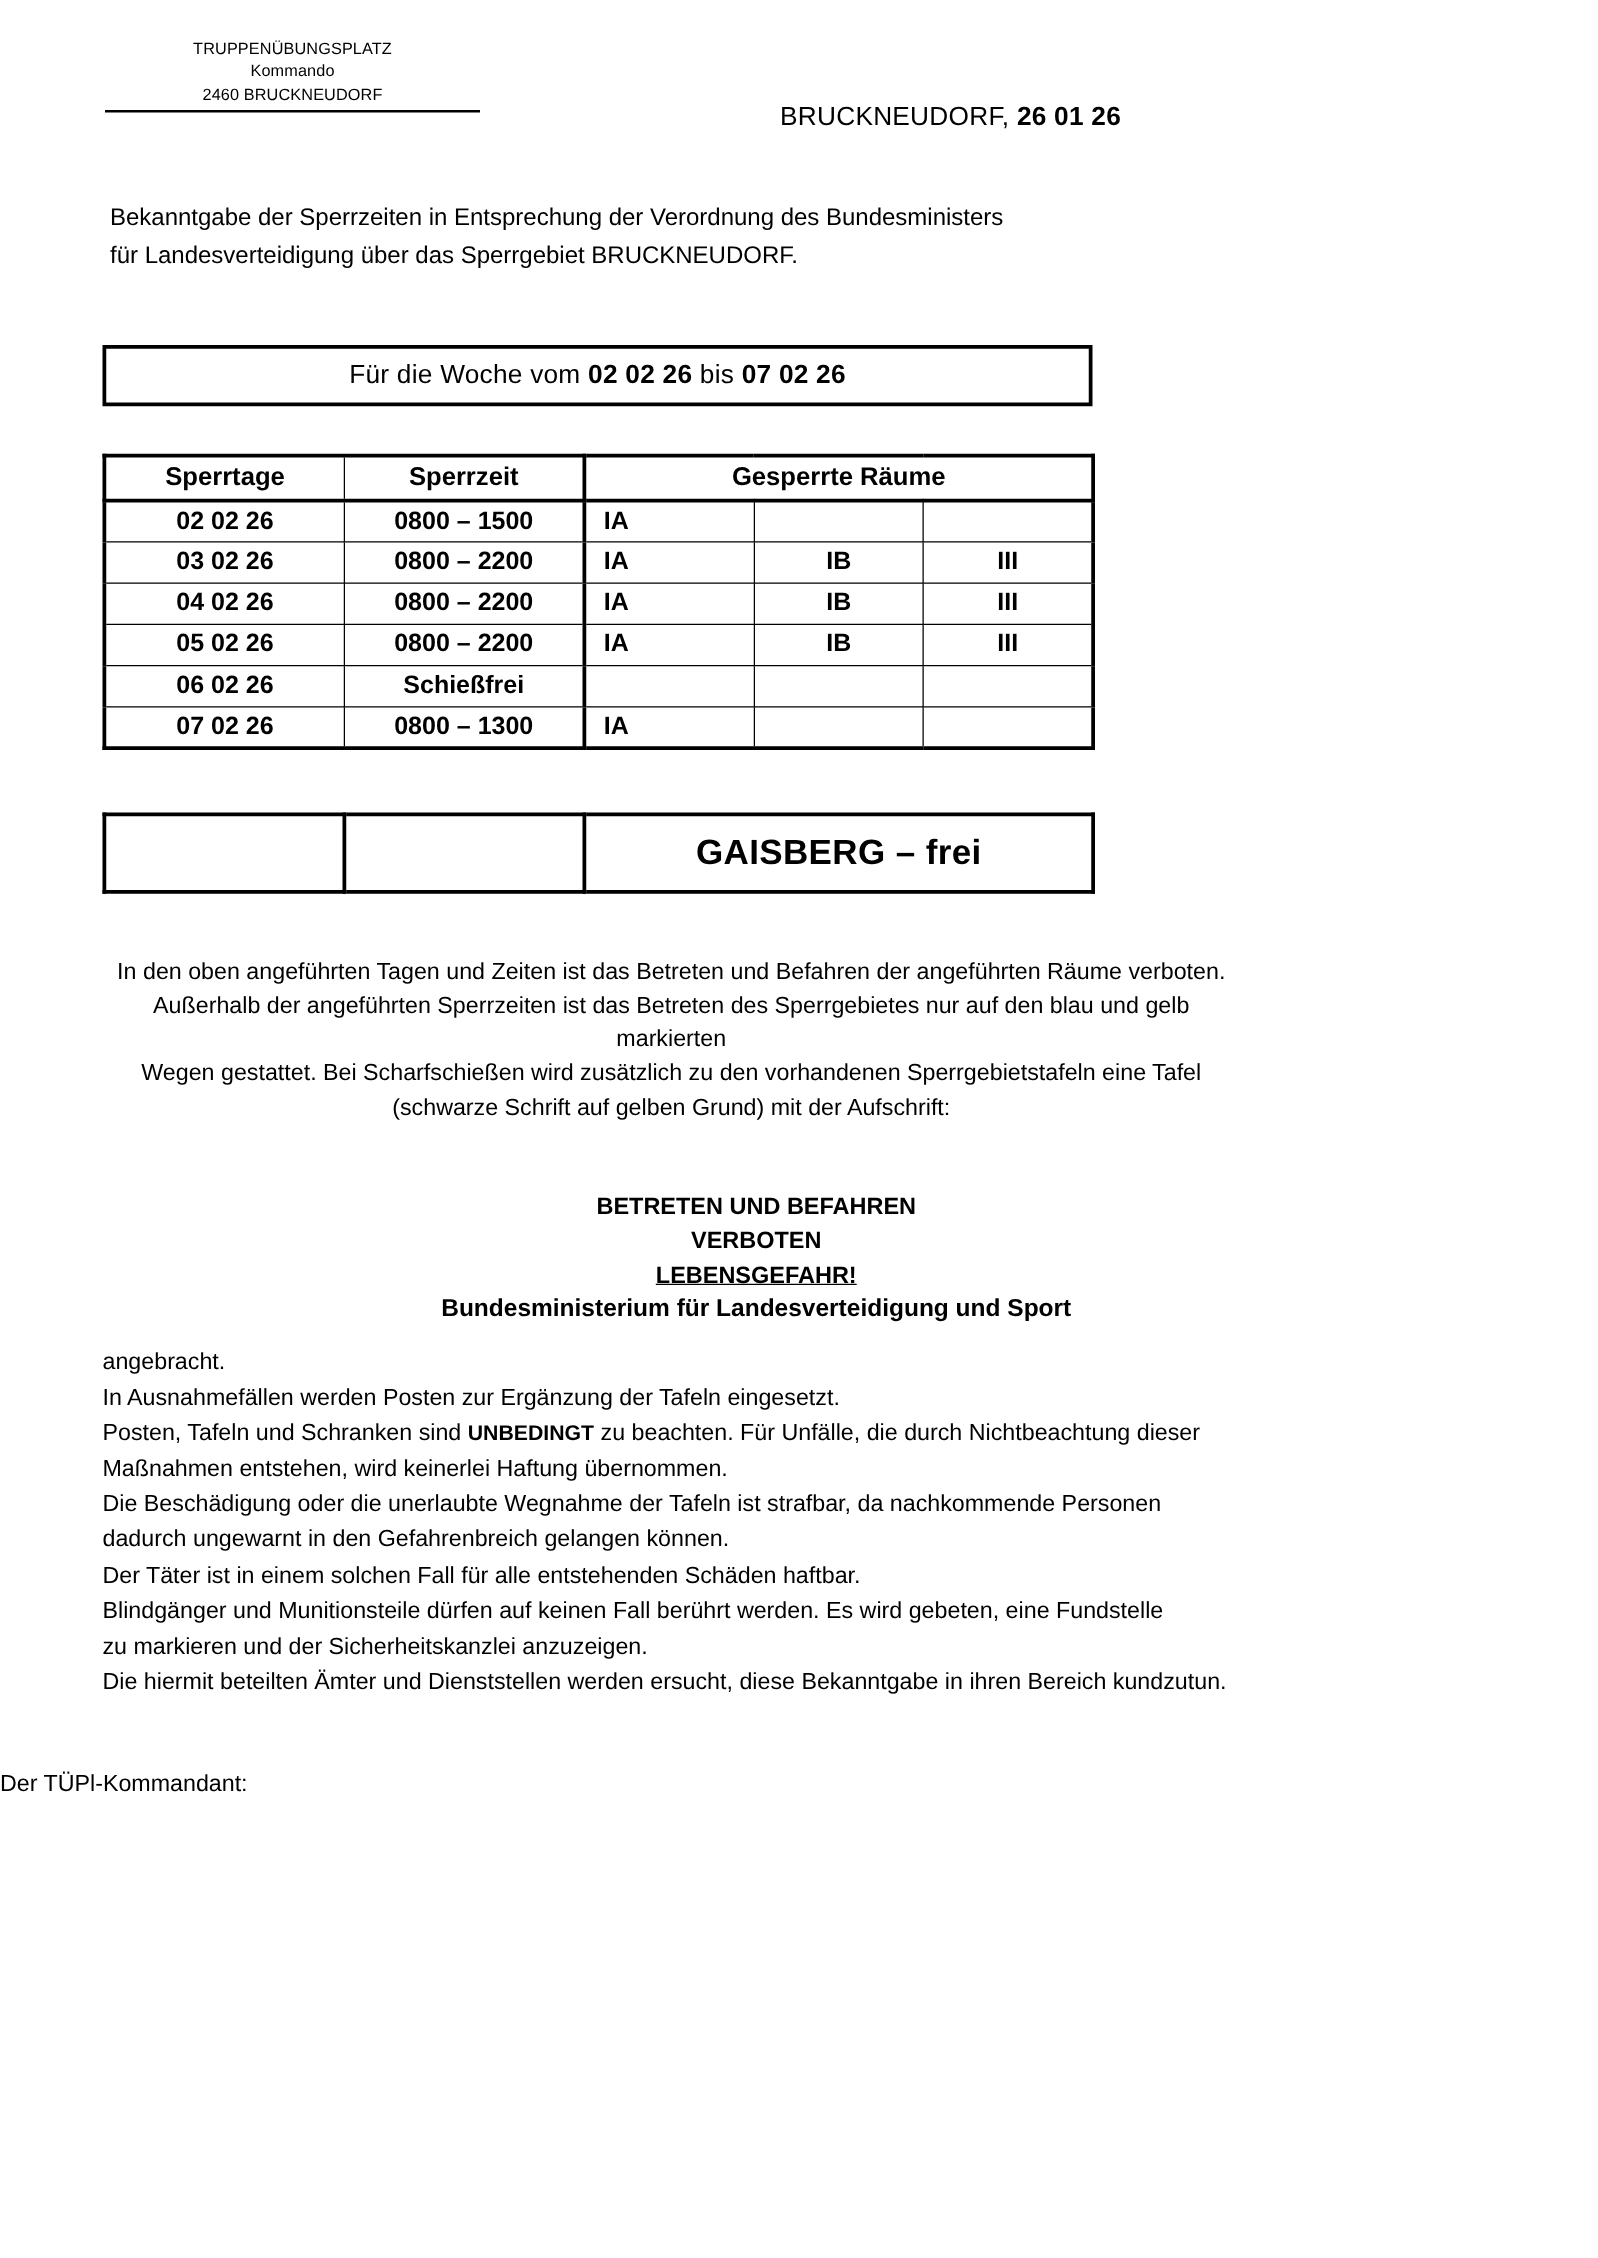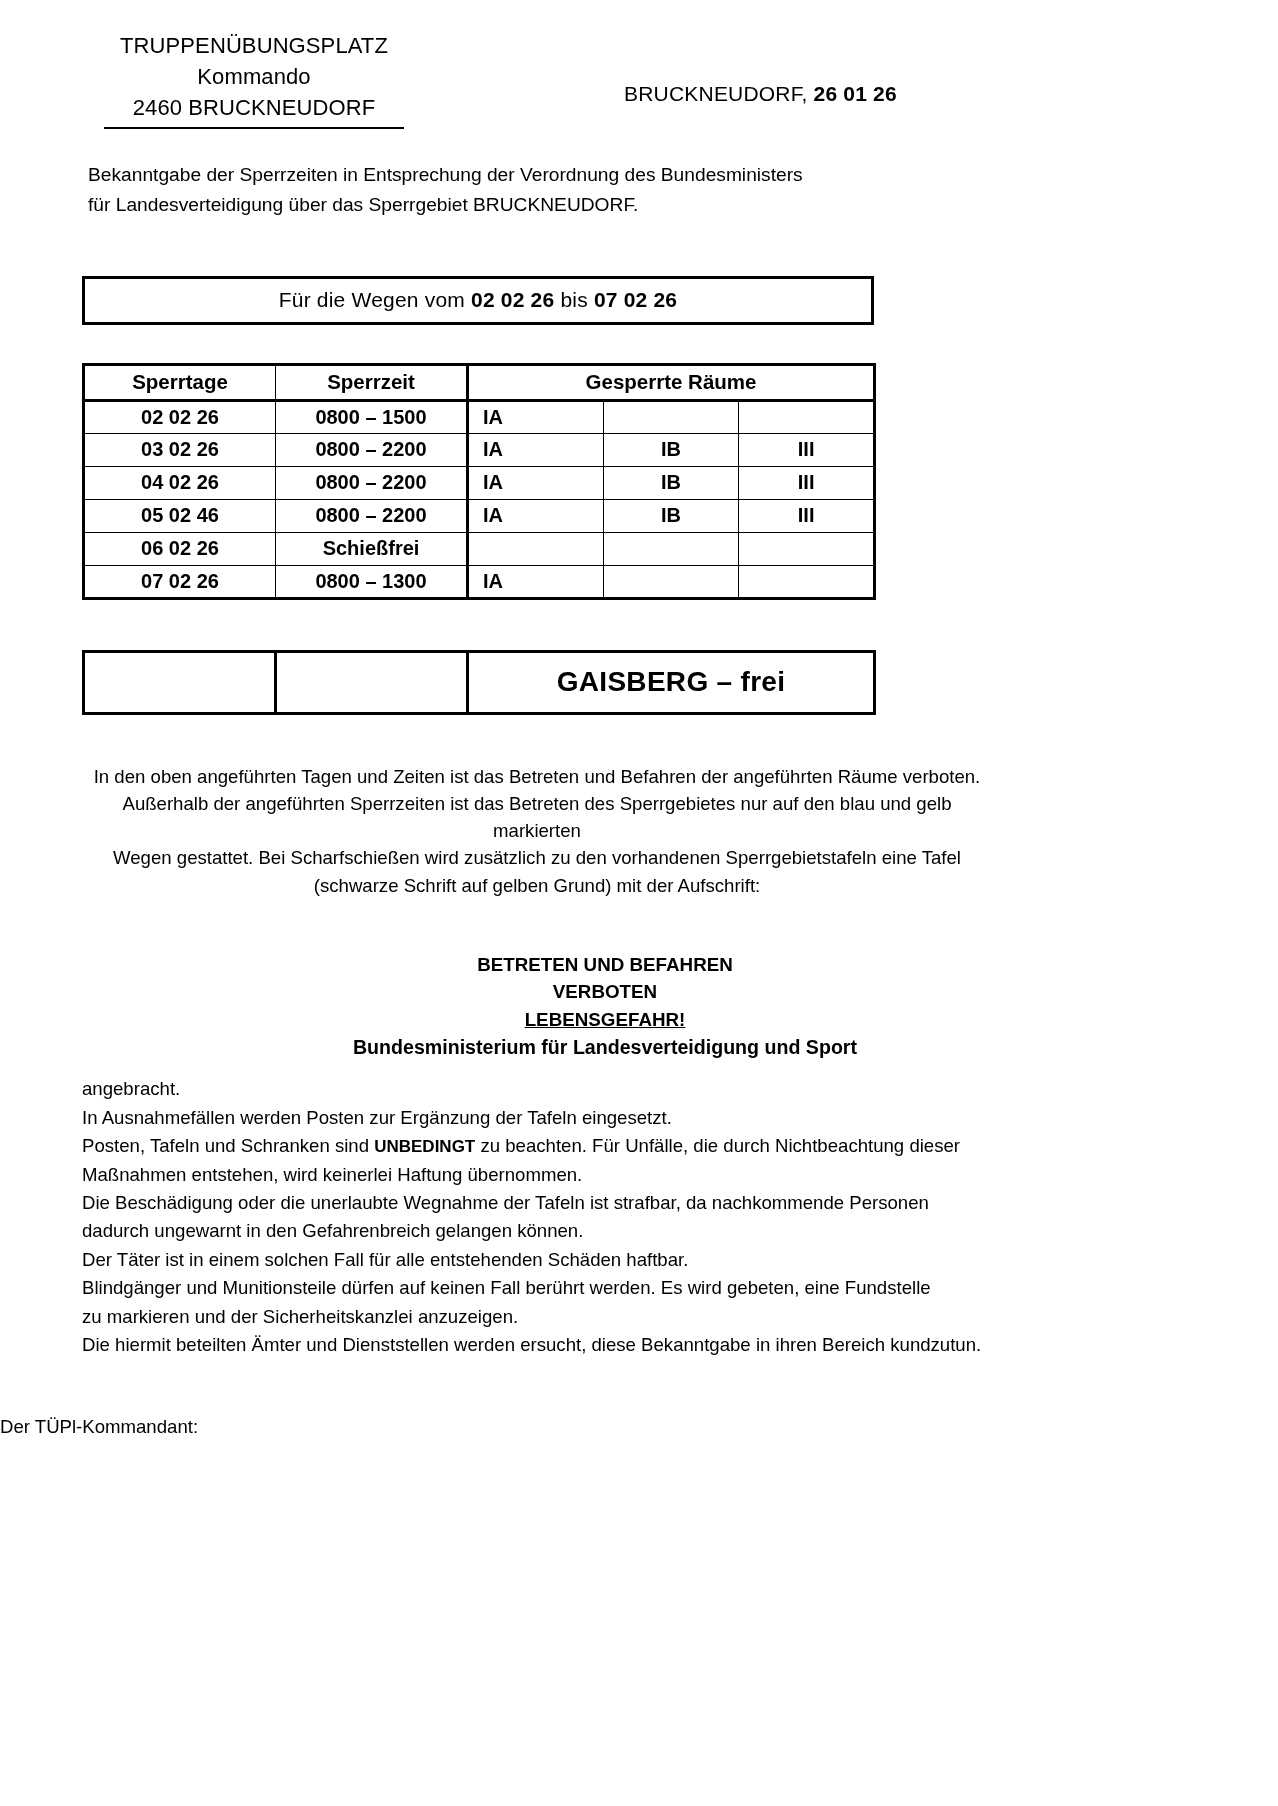--- a/index.html
+++ b/index.html
@@ -23,25 +23,25 @@
   }
 
   
   .header {
     position: relative;
     padding-top: 30px;
     height: 92px;
   }
   .hdr-left {
     position: absolute;
-    left: 104px;
+    left: 84px;
     top: 30px;
     width: 300px;
     text-align: center;
-    font-size: 22px;
+    font-size: 13px;
     line-height: 1.42;
     letter-spacing: .1px;
   }
   .hdr-left .rule {
     border-bottom: 2.2px solid #000;
     margin-top: 3px;
     width: 100%;
   }
   .hdr-right {
     position: absolute;
@@ -203,21 +203,21 @@
       <span class="date">26 01 26</span>
     </div>
   </div>
 
   <div class="intro">
     <div>Bekanntgabe der Sperrzeiten in Entsprechung der Verordnung des Bundesministers</div>
     <div>für Landesverteidigung über das Sperrgebiet BRUCKNEUDORF.</div>
   </div>
 
   <div class="week-banner">
-    <span>Für die Wegen vom </span><b>02 02 26</b><span> bis </span><b>07 02 26</b>
+    <span>Für die Woche vom </span><b>02 02 26</b><span> bis </span><b>07 02 26</b>
   </div>
 
   <div class="sched-wrap">
     <table class="sched">
       <tbody>
         <tr class="hdr-row">
           <th class="col-days">Sperrtage</th>
           <th class="col-time">Sperrzeit</th>
           <th class="col-rooms" colspan="3">Gesperrte Räume</th>
         </tr>
@@ -240,21 +240,21 @@
 
         <tr>
           <td class="col-days">04 02 26</td>
           <td class="col-time">0800 – 2200</td>
           <td class="col-room room-first" style="text-align:left;padding-left:14px;">IA</td>
           <td class="col-room">IB</td>
           <td class="col-room">III</td>
         </tr>
 
         <tr>
-          <td class="col-days">05 02 46</td>
+          <td class="col-days">05 02 26</td>
           <td class="col-time">0800 – 2200</td>
           <td class="col-room room-first" style="text-align:left;padding-left:14px;">IA</td>
           <td class="col-room">IB</td>
           <td class="col-room">III</td>
         </tr>
 
         <tr>
           <td class="col-days">06 02 26</td>
           <td class="col-time">Schießfrei</td>
           <td class="col-room room-first" style="text-align:left;padding-left:14px;"></td>

